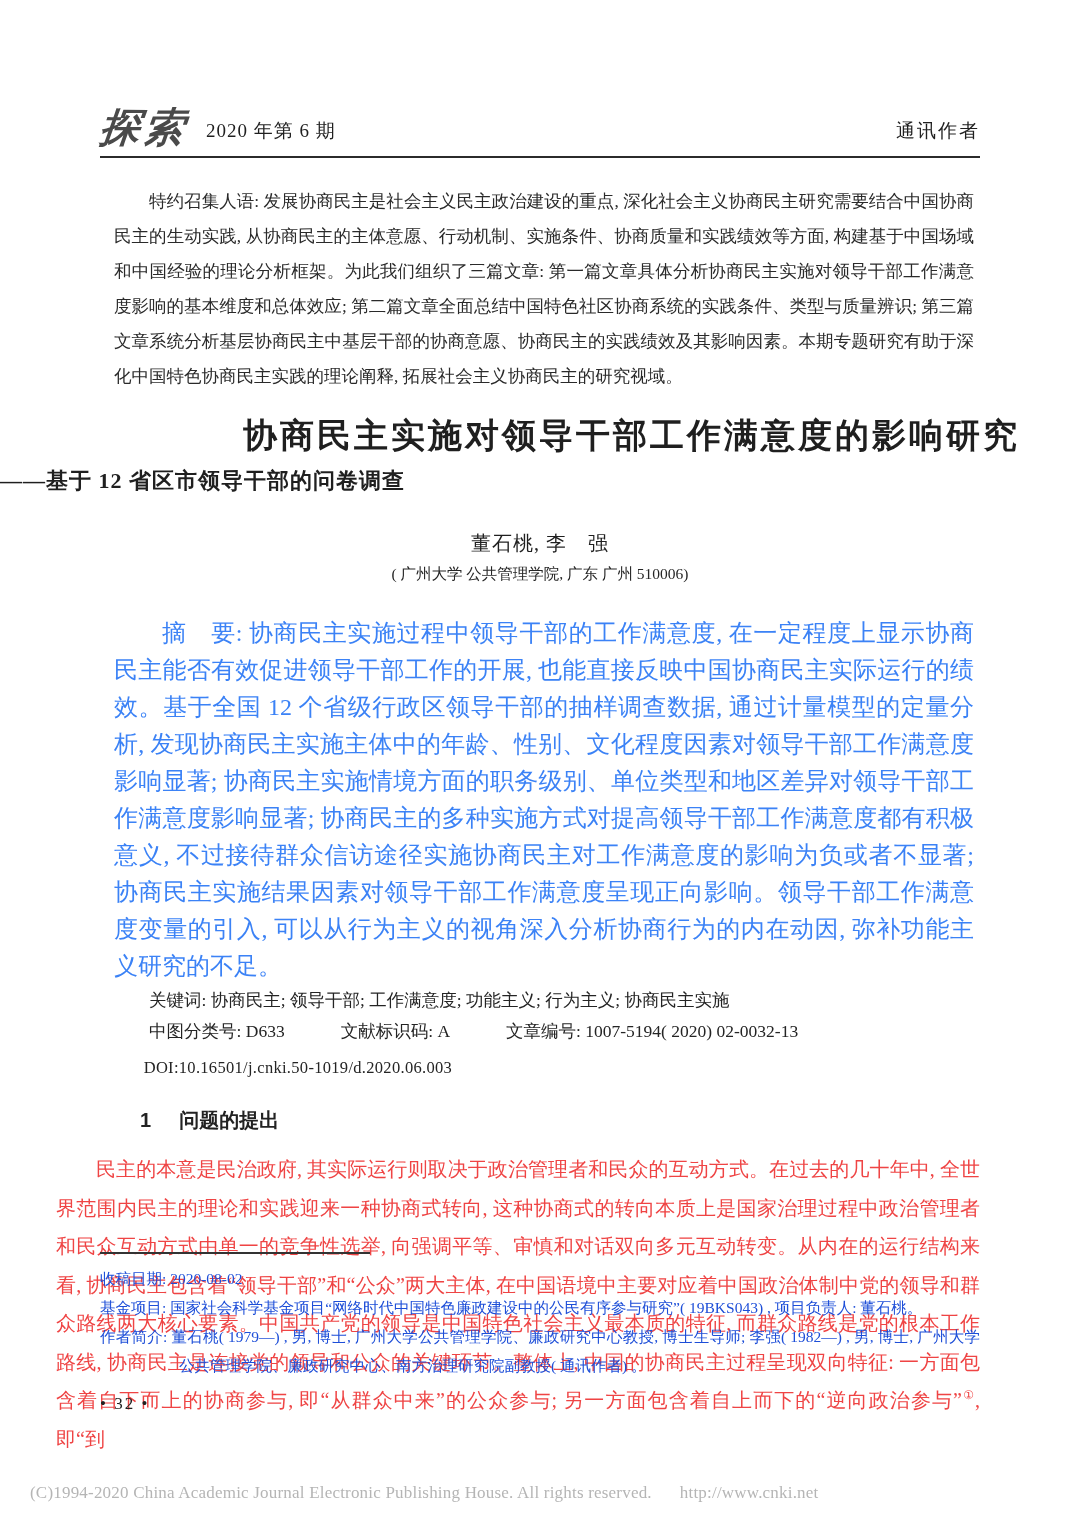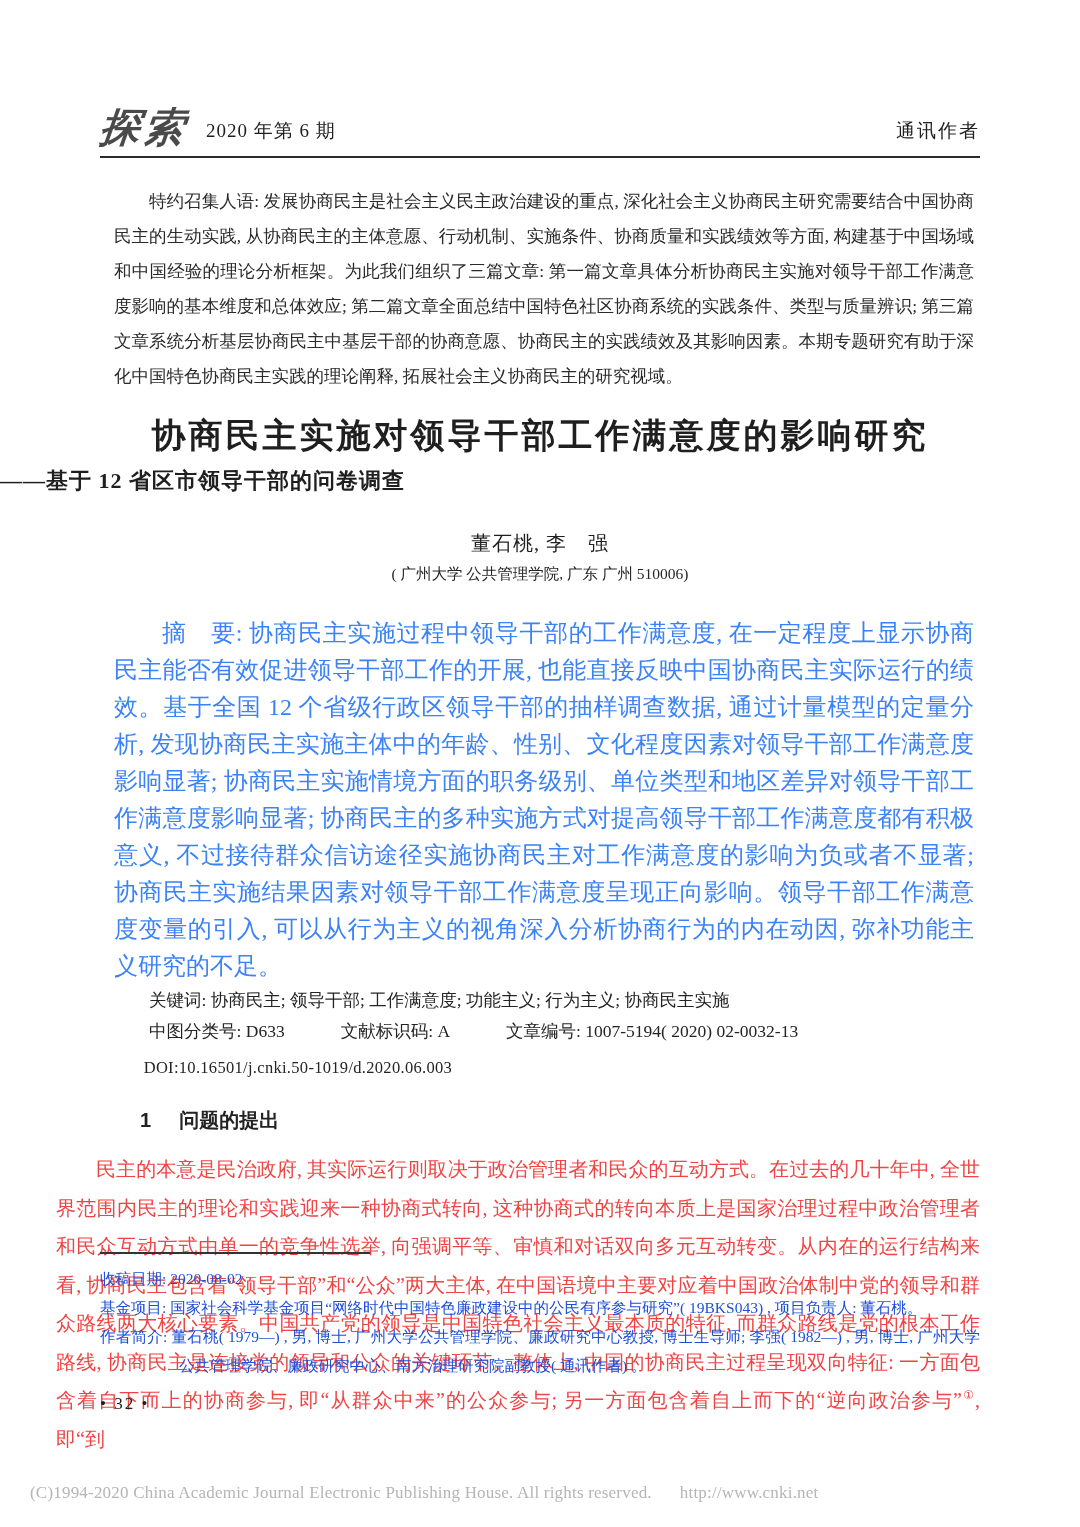--- a/index.html
+++ b/index.html
@@ -30,21 +30,21 @@
   
   .editor-note{
     margin:26px 106px 0 114px;
     font-size:17.5px;line-height:35px;
     text-align:justify;text-indent:2em;
     color:#2a2a2a;
   }
 
   
   .title{
-    margin:20px 60px 0 60px;text-align:center;
+    margin:20px 60px 0 60px;text-align:right;
     font-size:34px;font-weight:bold;letter-spacing:3px;line-height:1.3;
   }
   .subtitle{
     margin:8px 0 8px 0;
     font-size:22px;font-weight:bold;letter-spacing:1px;
   }
   .authors{margin-top:34px;text-align:center;font-size:20px;letter-spacing:1px;}
   .affiliation{margin-top:7px;text-align:center;font-size:15.5px;color:#262626;}
 
   

